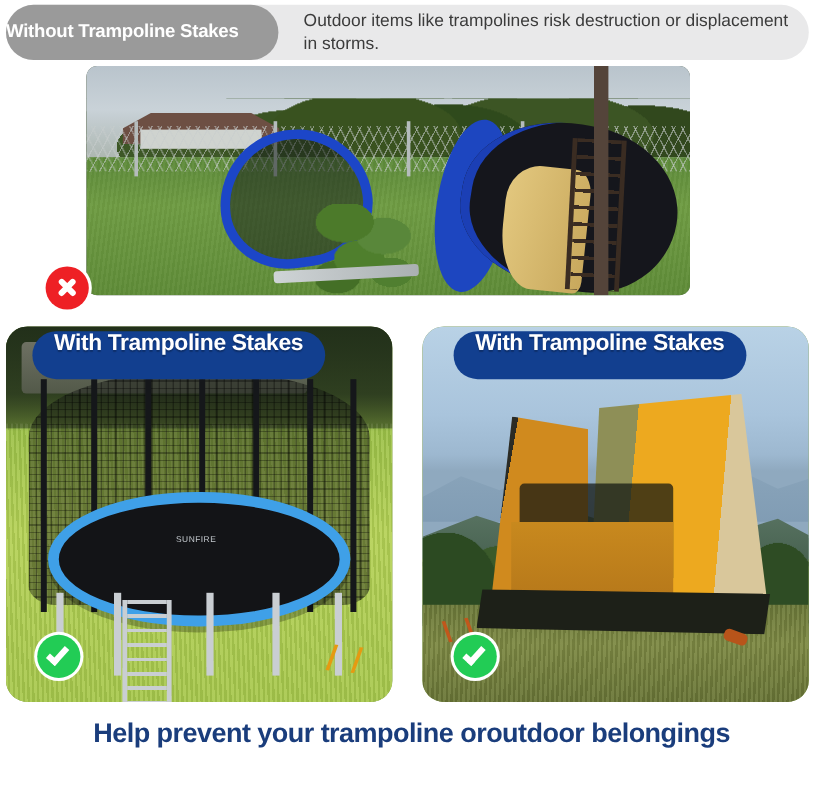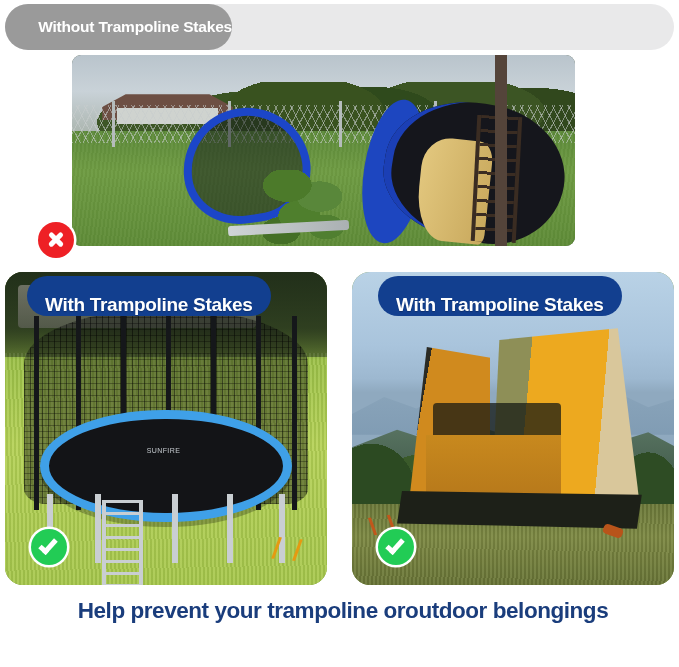--- a/index.html
+++ b/index.html
@@ -29,21 +29,21 @@
   #header-badge {
     position: absolute;
     left: 0px;
     top: 0px;
     width: 227px;
     height: 46px;
     background: #9a9a9a;
     border-radius: 23px;
     display: flex;
     align-items: center;
-    justify-content: flex-end;
+    justify-content: flex-start;
     box-sizing: border-box;
   }
   #header-badge-label {
     color: #ffffff;
     font-size: 15.5px;
     font-weight: bold;
     letter-spacing: -0.2px;
     white-space: nowrap;
   }
   #header-desc {
@@ -202,21 +202,21 @@
   #panel-left  { left: 5px; }
   #panel-right { left: 352px; }
 
   .panel-badge {
     position: absolute;
     top: 4px;
     height: 40px;
     background: #123f8f;
     border-radius: 20px;
     display: flex;
-    align-items: flex-end;
+    align-items: flex-start;
     justify-content: center;
     padding: 0 18px;
     z-index: 6;
     box-sizing: border-box;
   }
   #panel-left .panel-badge  { left: 22px; }
   #panel-right .panel-badge { left: 26px; }
   .panel-badge-label {
     color: #ffffff;
     font-size: 19px;
@@ -397,20 +397,21 @@
   }
   #footer-line1, #footer-line2 { display:block;padding-left:7px; }
 </style>
 </head>
 <body>
 
 <div id="header-bar">
   <div id="header-badge">
     <span id="header-badge-label">Without Trampoline Stakes</span>
   </div>
+  <div id="header-desc">Outdoor items like trampolines risk destruction or displacement in storms.</div>
 </div>
 
 <div id="top-photo">
   <div class="ph" id="tp-sky"></div>
   <div class="ph" id="tp-treeline"></div>
   <div class="ph" id="tp-house"></div>
   <div class="ph" id="tp-house-wall"></div>
   <div class="ph" id="tp-grass"></div>
   <div class="ph" id="tp-fence"></div>
   <div class="ph fence-post" style="left:8%"></div>

